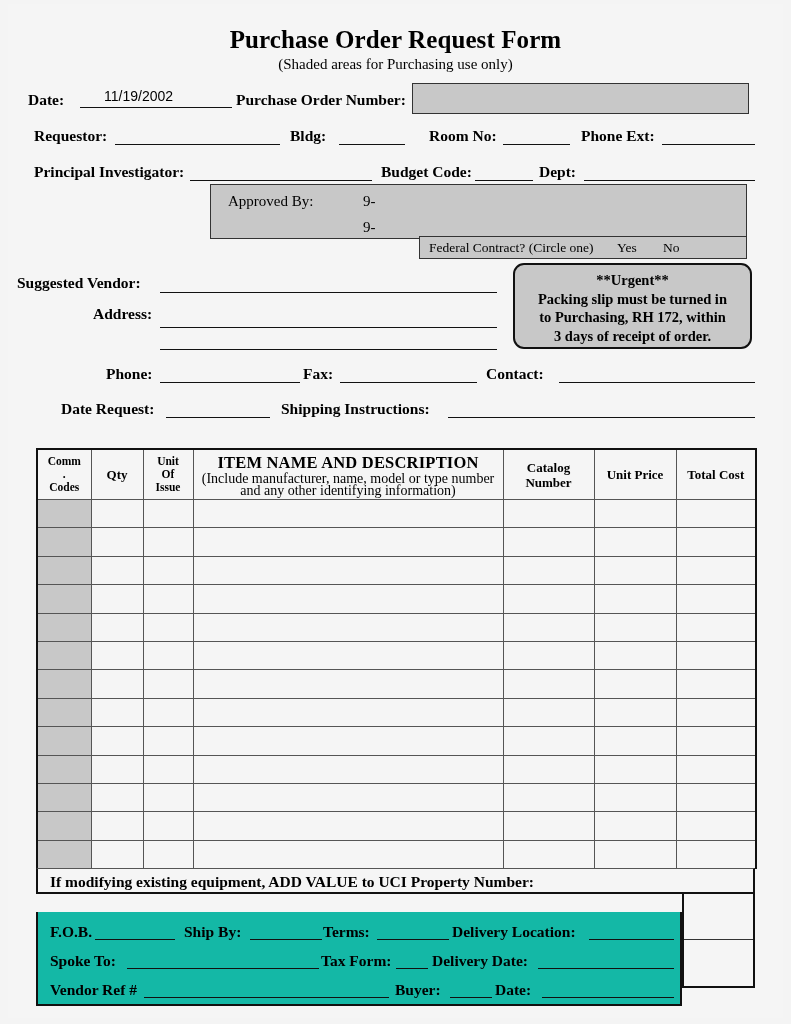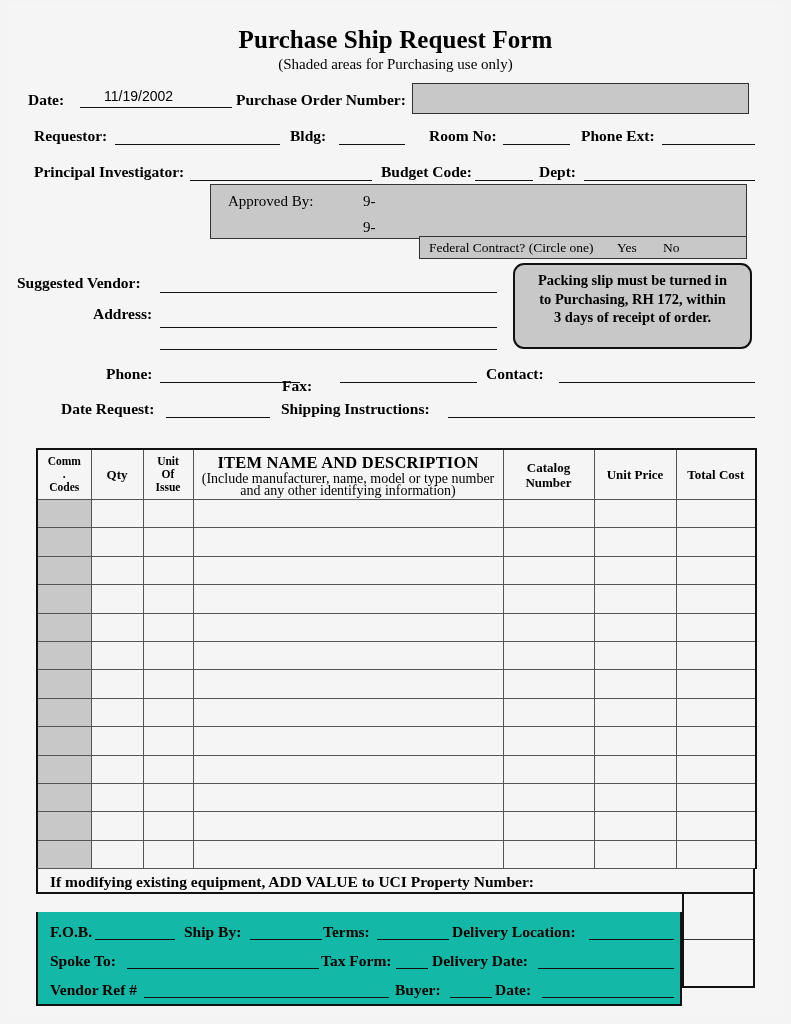--- a/index.html
+++ b/index.html
@@ -214,21 +214,21 @@
     color: #d8d8d8;
     letter-spacing: 0.5px;
   }
 </style>
 </head>
 <body>
 
 <div class="page">
   <div class="sheet">
 
-    <div class="title">Purchase Ship Request Form</div>
+    <div class="title">Purchase Order Request Form</div>
     <div class="subtitle">(Shaded areas for Purchasing use only)</div>
 
     <div class="lbl" style="left:20px; top:88px;">Date:</div>
     <div class="rule" style="left:72px; top:103px; width:152px;"></div>
     <div class="val" style="left:96px; top:84px;">11/19/2002</div>
 
     <div class="lbl" style="left:228px; top:88px;">Purchase Order Number:</div>
     <div class="shade po-box"></div>
 
     <div class="lbl" style="left:26px; top:124px;">Requestor:</div>
@@ -256,36 +256,37 @@
     <div class="approved-lbl">Approved By:</div>
     <div class="nine-a">9-</div>
     <div class="nine-b">9-</div>
 
     <div class="shade fed-box"></div>
     <div class="fed-text">Federal Contract? (Circle one)</div>
     <div class="fed-yes">Yes</div>
     <div class="fed-no">No</div>
 
     <div class="urgent-box">
+      <div>**Urgent**</div>
       <div>Packing slip must be turned in</div>
       <div>to Purchasing, RH 172, within</div>
       <div>3 days of receipt of order.</div>
     </div>
 
     <div class="lbl" style="left:9px; top:271px;">Suggested Vendor:</div>
     <div class="rule" style="left:152px; top:288px; width:337px;"></div>
 
     <div class="lbl" style="left:85px; top:302px;">Address:</div>
     <div class="rule" style="left:152px; top:323px; width:337px;"></div>
     <div class="rule" style="left:152px; top:345px; width:337px;"></div>
 
     <div class="lbl" style="left:98px; top:362px;">Phone:</div>
     <div class="rule" style="left:152px; top:378px; width:140px;"></div>
 
-    <div class="lbl" style="left:274px; top:362px;margin-top:12px;">Fax:</div>
+    <div class="lbl" style="left:295px; top:362px;">Fax:</div>
     <div class="rule" style="left:332px; top:378px; width:137px;"></div>
 
     <div class="lbl" style="left:478px; top:362px;">Contact:</div>
     <div class="rule" style="left:551px; top:378px; width:196px;"></div>
 
     <div class="lbl" style="left:53px; top:397px;">Date Request:</div>
     <div class="rule" style="left:158px; top:413px; width:104px;"></div>
 
     <div class="lbl" style="left:273px; top:397px;">Shipping Instructions:</div>
     <div class="rule" style="left:440px; top:413px; width:307px;"></div>

